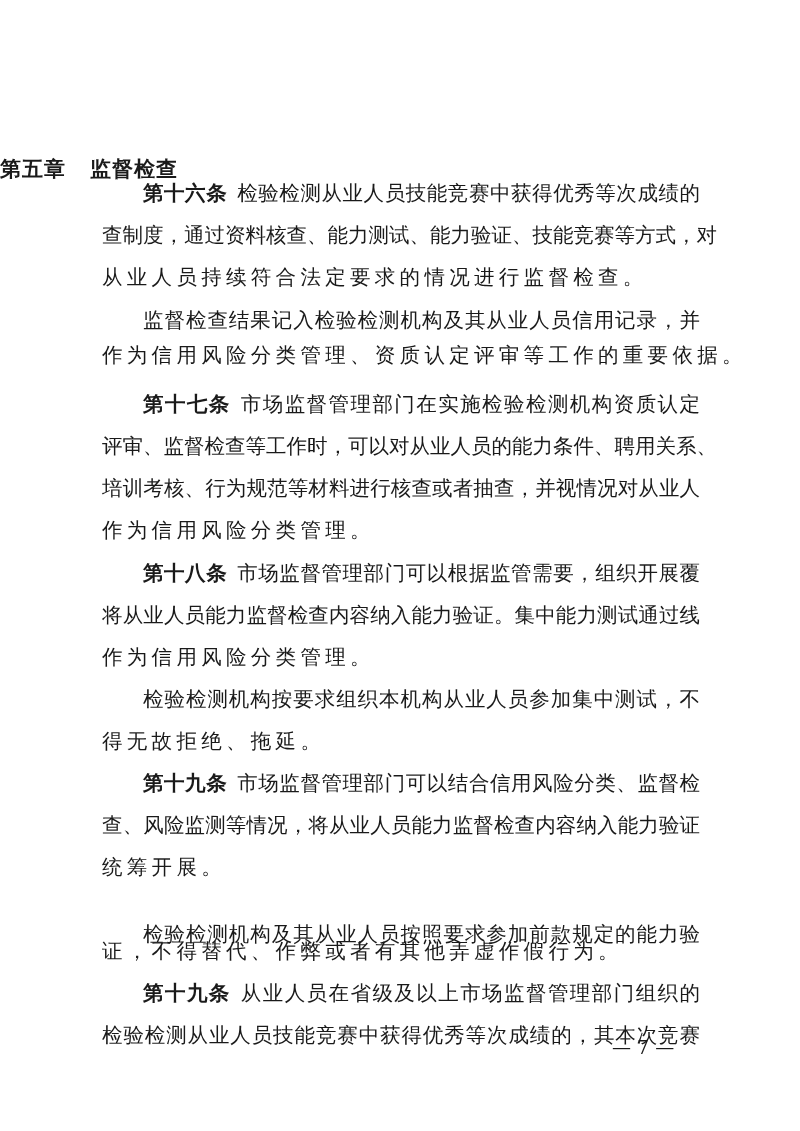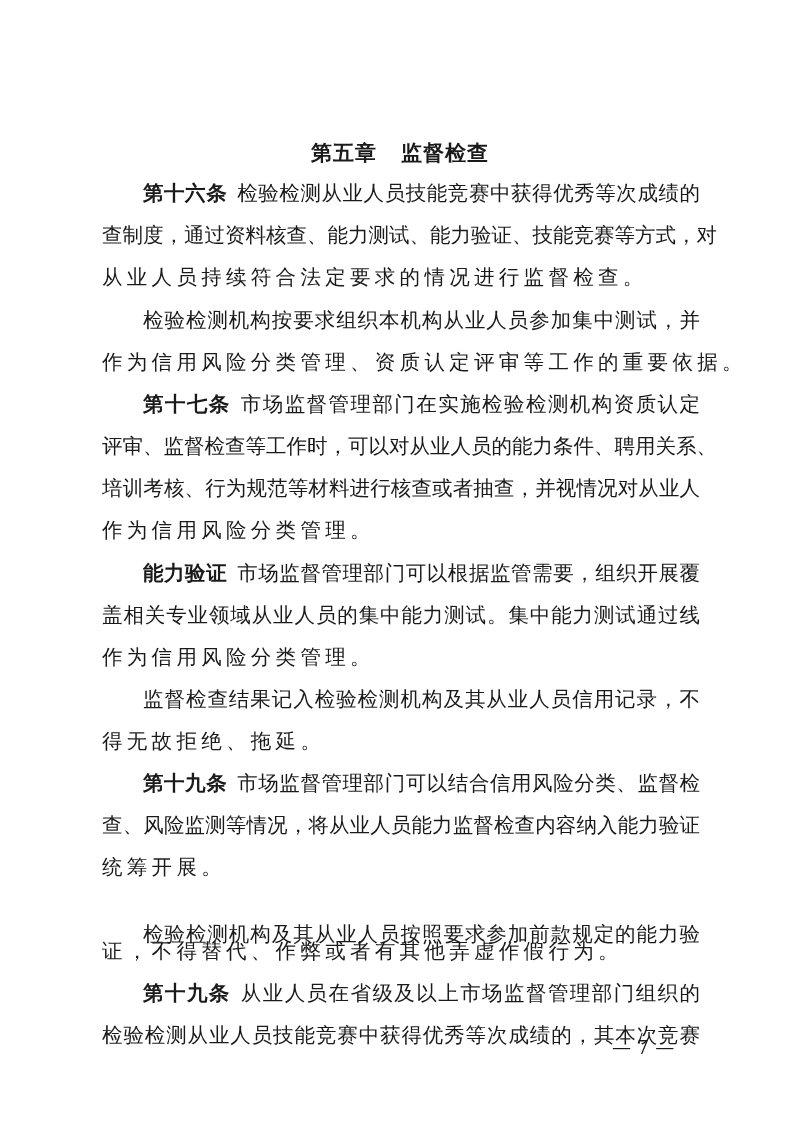--- a/index.html
+++ b/index.html
@@ -1,18 +1,18 @@
 <!DOCTYPE html>
 <html><head>
   <meta charset="utf-8">
   <style>
     html, body { margin: 0; padding: 0; background: #ffffff; }
     body { width: 800px; height: 1131px; position: relative; overflow: hidden;
       font-family: "DejaVu Serif", "Liberation Serif", serif; color: #1a1a1a; }
-    .title { position: absolute; top: 139px; left: 0; width: 800px; text-align: center;
+    .title { position: absolute; top: 155px; left: 0; width: 800px; text-align: left;
       font-family: "DejaVu Sans", sans-serif; font-weight: bold; font-size: 21px; letter-spacing: 1px; }
     .title .sp { display: inline-block; width: 24px; }
     .line { position: absolute; left: 102px; width: 598px; font-size: 20.5px; height: 30px; line-height: 30px;
       white-space: nowrap; text-align: justify; text-align-last: justify; letter-spacing: 0; }
     .line.last { text-align-last: left; letter-spacing: 4.3px; }
     .line.indent { left: 143px; width: 557px; }
     .art { font-family: "DejaVu Sans", sans-serif; font-weight: bold; margin-right: 10px; }
     .pageno { position: absolute; top: 1036px; left: 612px; font-size: 19px; font-family: "DejaVu Serif", serif; }
   </style>
 </head>
@@ -20,33 +20,33 @@
 
 <div>
   <div class="title">
     <span>第五章</span><span class="sp"></span><span>监督检查</span>
   </div>
 
   <div class="line indent" style="top:178px"><span class="art">第十六条</span><span>检验检测从业人员技能竞赛中获得优秀等次成绩的</span></div>
   <div class="line" style="top:220px">查制度，通过资料核查、能力测试、能力验证、技能竞赛等方式，对</div>
   <div class="line last" style="top:262px">从业人员持续符合法定要求的情况进行监督检查。</div>
 
-  <div class="line indent" style="top:305px">检验检测机构按要求组织本机构从业人员参加集中测试，并</div>
-  <div class="line last" style="top:347px">作为信用风险分类管理、资质认定评审等工作的重要依据。</div>
+  <div class="line indent" style="top:305px">监督检查结果记入检验检测机构及其从业人员信用记录，并</div>
+  <div class="line last" style="top:340px">作为信用风险分类管理、资质认定评审等工作的重要依据。</div>
 
   <div class="line indent" style="top:389px"><span class="art">第十七条</span><span>市场监督管理部门在实施检验检测机构资质认定</span></div>
   <div class="line" style="top:431px">评审、监督检查等工作时，可以对从业人员的能力条件、聘用关系、</div>
   <div class="line" style="top:473px">培训考核、行为规范等材料进行核查或者抽查，并视情况对从业人</div>
   <div class="line last" style="top:515px">作为信用风险分类管理。</div>
 
-  <div class="line indent" style="top:558px"><span class="art">能力验证</span><span>市场监督管理部门可以根据监管需要，组织开展覆</span></div>
-  <div class="line" style="top:600px">盖相关专业领域从业人员的集中能力测试。集中能力测试通过线</div>
+  <div class="line indent" style="top:558px"><span class="art">第十八条</span><span>市场监督管理部门可以根据监管需要，组织开展覆</span></div>
+  <div class="line" style="top:600px">将从业人员能力监督检查内容纳入能力验证。集中能力测试通过线</div>
   <div class="line last" style="top:642px">作为信用风险分类管理。</div>
 
-  <div class="line indent" style="top:684px">监督检查结果记入检验检测机构及其从业人员信用记录，不</div>
+  <div class="line indent" style="top:684px">检验检测机构按要求组织本机构从业人员参加集中测试，不</div>
   <div class="line last" style="top:726px">得无故拒绝、拖延。</div>
 
   <div class="line indent" style="top:768px"><span class="art">第十九条</span><span>市场监督管理部门可以结合信用风险分类、监督检</span></div>
   <div class="line" style="top:810px">查、风险监测等情况，将从业人员能力监督检查内容纳入能力验证</div>
   <div class="line last" style="top:852px">统筹开展。</div>
 
   <div class="line indent" style="top:919px">检验检测机构及其从业人员按照要求参加前款规定的能力验</div>
   <div class="line last" style="top:936px">证，不得替代、作弊或者有其他弄虚作假行为。</div>
 
   <div class="line indent" style="top:978px"><span class="art">第十九条</span><span>从业人员在省级及以上市场监督管理部门组织的</span></div>

